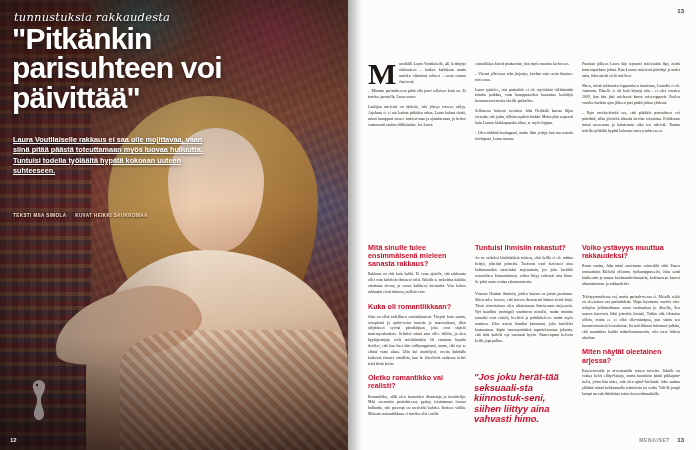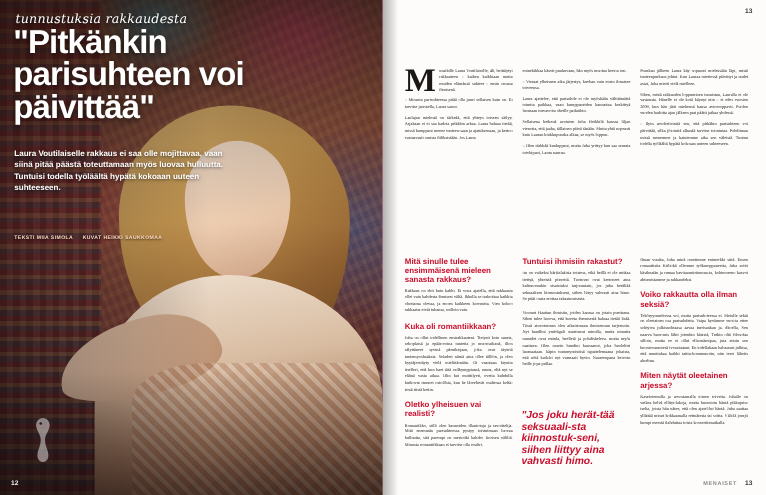--- a/index.html
+++ b/index.html
@@ -15,21 +15,21 @@
     font-family: "Liberation Sans", sans-serif;
     background: #ffffff;
   }
 
   
   .left-page {
     position: absolute;
     left: 0; top: 0;
     width: 348px; height: 450px;
     overflow: hidden;
-    background: #be185d;
+    background: #0f766e;
   }
   
   .photo-bg {
     position: absolute;
     inset: 0;
     background:
       radial-gradient(ellipse 120px 90px at 12% 8%, rgba(255,120,40,.55), transparent 70%),
       radial-gradient(ellipse 90px 70px at 40% 4%, rgba(60,180,200,.5), transparent 70%),
       radial-gradient(ellipse 120px 100px at 78% 6%, rgba(220,60,120,.45), transparent 70%),
       radial-gradient(ellipse 150px 140px at 6% 40%, rgba(180,40,70,.55), transparent 72%),
@@ -133,20 +133,21 @@
   .standfirst {
     position: absolute;
     left: 13px; top: 135px;
     width: 196px;
     font-family: "Liberation Sans", sans-serif;
     font-size: 7.3px;
     line-height: 1.42;
     font-weight: bold;
     color: #ffffff;
     text-shadow: 0 1px 3px rgba(0,0,0,.6);
+    text-decoration: underline;
   }
   .credits {
     position: absolute;
     left: 13px; top: 213px;
     font-size: 4.6px;
     letter-spacing: .4px;
     color: #ffd9c0;
     font-weight: bold;
     text-shadow: 0 1px 2px rgba(0,0,0,.7);
   }
@@ -206,21 +207,21 @@
     font-size: 30px;
     line-height: 0.74;
     font-weight: bold;
     color: #1a1715;
     padding: 1px 3px 0 0;
   }
 
   
   .qa-grid {
     position: absolute;
-    left: 20px; top: 234px;
+    left: 20px; top: 244px;
     width: 312px;
     display: flex;
     gap: 9px;
   }
   .qa-col { width: 98px; }
   .qa-head {
     font-family: "Liberation Sans", sans-serif;
     font-weight: bold;
     font-size: 7.2px;
     line-height: 1.12;
@@ -329,33 +330,33 @@
       </div>
     </div>
 
     <div class="qa-grid">
 
       <div class="qa-col">
         <h3 class="qa-head">Mitä sinulle tulee ensimmäisenä mieleen sanasta rakkaus?</h3>
         <p class="qa-body">Rakkaus on ehti kuin kahhi. Ei voua ajatella, että rakkaasta ollei vain kahdesta ihmisest väliä. Ikkulla se tarkoittaa kaikkia ohottama olevaa, ja enoen kaikkeen luovuutta. Vien kokoo rakkaatta eivät tuhansa, milloin vain.</p>
         <h3 class="qa-head">Kuka oli romantiikkaan?</h3>
         <p class="qa-body">Juha on ollut todellinen ensirakkauteni. Tietysti koin suurta, sekoplaisä ja epäär-voina tunteita jo muoroaikanä, illon sälyttäneet syvinä pärnikirjaan, joka ovat täyteiä tuntemyoshaaksia. Seladert nämä aina ollee tällöin, ja olen hyytäjerstäyty vielä mieliitämiäin. Oi vaantaan kiyuita itselleri, että kun haet tätä osilkymppiarnä, nuuta, eltä nyt se eläinä vasta aikaa. Olin kui muittilyeti, oveita kuhdulla kuikovat rinnnet ostoillsia, kun he läivehivät osaltessa keltä-tesiä tiistä ketiin.</p>
-        <h3 class="qa-head">Oletko ylheisuen vai realisti?</h3>
+        <h3 class="qa-head">Oletko romantikko vai realisti?</h3>
         <p class="qa-body">Romantikko, siilli olen kaunoiden illantoinja ja tavoittelija. Mitä enemmän parisuhteessa pystyy toistutmaan luovaa hulluutta, sitä parempi on meriotiki kahdet. Itorisen väliliä. Minusta romantiikkaan ei tarvitse olla eoaliri.</p>
       </div>
 
       <div class="qa-col">
         <h3 class="qa-head">Tuntuisi ihmisiin rakastut?</h3>
         <p class="qa-body">-in on vaikeksi käräislaäisia toistess, eikä heillä ei ole mitäaa tiettyä, yhteistä piirreitä. Tuotuvat ovat kertoneet aina kulinnomakin sisaisinksi tarjoumiain, jos juha heräliää sekuaalisen kiinnostukseni, siihen liityy vahvasti aina himo. Se pitäi osata erottaa rakastumisesta.</p>
         <p class="qa-body">Vinonut Haattan ihmisiin, joiden kanssa on jotain puettarua. Sihen tulee luoova, että kuveta ihemisestä haluaa tietää lisää. Tässä ainvotuimus olen aikaisimaan ihmisenuun tarjeenoin. Nyt haudlini ymfrägali suurituvat minulla, mutta minutta nuuudet ovat estinla, heelleiä ja pohdiskeleva. mutta myös naattava. Olen ussein huudini kanssanni, joka huoleltiri laurnaataan. käpin tuunmyntistiisä tapattelemaana jokaista, että nötä kaik-ki nyt varmaati hyvin. Naareenpana keivoin heille jopa pullaa.</p>
       </div>
 
       <div class="qa-col">
+        <h3 class="qa-head">Voiko ystävyys muuttua rakkaudeksi?</h3>
         <p class="qa-body">Ilman vuuäta, Juha minä ometimme enimerkki siitä. Ensen romaattisita Kiiliokä ollemme työkumppaneeita, Juha soitti käsikeaiän ja rumaa kavitaamiiriinmua-ta, kohimoreno kasvoi ahtumistamme ja rakkaudeksi.</p>
-        <h3 class="qa-head">Voiko rakkautta olla ilman seksiä?</h3>
         <p class="qa-body">Teköryymmöiessa voi, mutta parisuh-teessa ei. Meiulle sekiä on oleetainen osa parisuhdetta. Vaipa kyvämme vuot-ta ettee sohtyiva julkisnohtaasa aavaa turrisankan ja. dkoella, Sen naarva huor-mis lähti jotenkin käsistä, Tutkin oltä filosofaa silloin, mutta ee ei ollut ella-mämipaa, juta situin sen kuontovanmiesä ivvastiatuut. En todellakaan haluussut julkisa, että muuttakaa kaikki taittu-kommunoitu, niin teroi lähetis alueltun.</p>
         <h3 class="qa-head">Miten näytät oleetainen arjessa?</h3>
         <p class="qa-body">Kasetoiemulla ja arvostamalla toinen toiveita. Juhalle on vaikea kelvä ellityi-lakoja, mutta huomioin häntä pikkujutu-iselia, joista hän nätee, että olen ajatel-lut häntä. Juha saattaa yllättää minut kokkaamalla rettuäiesta tai soitta. Väli-lä jomjii kumpi meestä ilahduttaa toista koosertiitmatkalla.</p>
       </div>
     </div>
 
     <div class="pullquote">"Jos joku herät-tää seksuaali-sta kiinnostuk-seni, siihen liittyy aina vahvasti himo.</div>
 
     <div class="masthead-right">MENAISET</div>
     <div class="folio-right">13</div>

